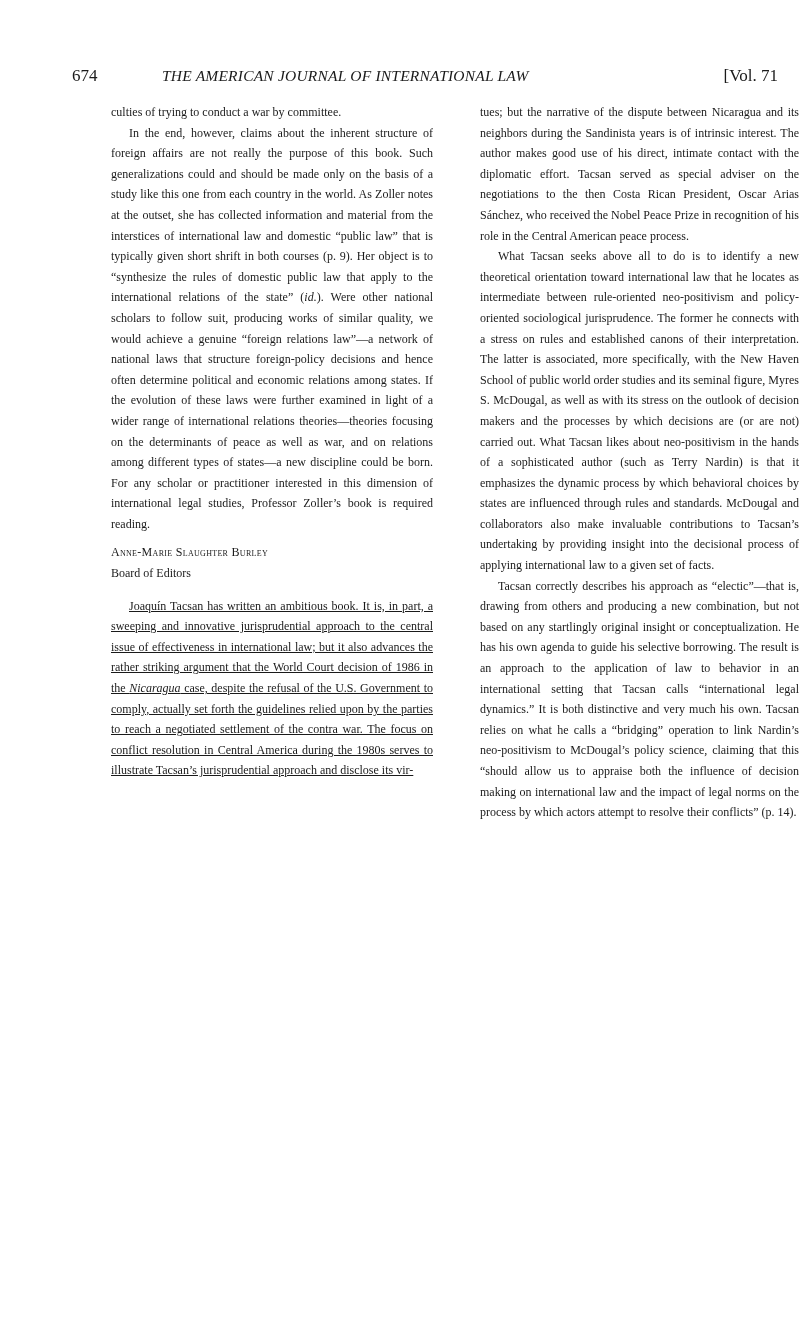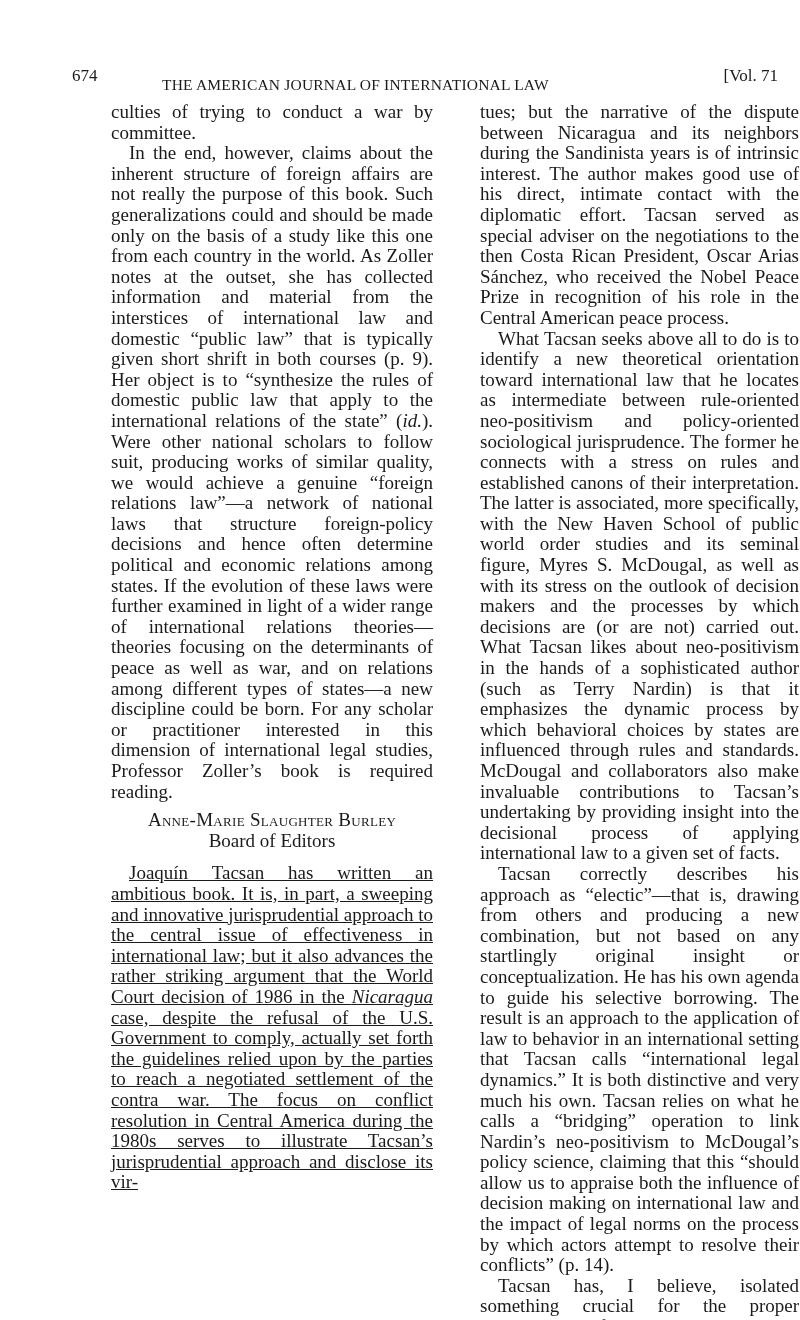--- a/index.html
+++ b/index.html
@@ -1,28 +1,28 @@
 <!DOCTYPE html>
 <html><head>
 <meta charset="utf-8">
 <style>
   html, body { margin: 0; padding: 0; background: #ffffff; }
   body { width: 800px; height: 1320px; position: relative; overflow: hidden;
          font-family: "Liberation Serif", "DejaVu Serif", serif; color: #1a1a1a; }
   .header { position: absolute; top: 66px; left: 72px; width: 706px; height: 28px;
             font-size: 17px; text-align: center; }
   .page-num { position: absolute; left: 0; top: 0; }
-  .running-title { position: absolute; left: 90px; top: 10px; font-size: 15.5px; letter-spacing: 0.2px; }
+  .running-title { position: absolute; left: 90px; top: 1px; font-size: 15.5px; letter-spacing: 0.2px; font-style: italic; }
   .vol { position: absolute; right: 0; top: 0; }
-  .col { position: absolute; top: 102px; font-size: 19px; line-height: 20.6px; text-align: justify; }
+  .col { position: absolute; top: 102px; font-size: 12px; line-height: 20.6px; text-align: justify; }
   .col-left { left: 111px; width: 322px; }
   .col-right { left: 480px; width: 319px; }
   .col p { margin: 0; }
   .indent { text-indent: 18px; }
-  .sig { text-align: center; margin-top: 8px !important; }
+  .sig { text-align: left; margin-top: 8px !important; }
   .sig-name { font-variant: small-caps; letter-spacing: 0.3px; }
   .sig-role { }
   .book-ref { margin-top: 82px !important; padding-left: 14px; text-indent: -14px; }
   .book-ref .t { font-style: italic; }
   .review-start { margin-top: 12px !important; text-decoration: underline; }
   .it { font-style: italic; }
 </style>
 </head>
 <body>
 
@@ -39,14 +39,13 @@
     <span class="sig-name">Anne-Marie Slaughter Burley</span><br>
     <span class="sig-role">Board of Editors</span>
   </p>
   <p class="indent review-start"><span>Joaquín Tacsan has written an ambitious book. It is, in part, a sweeping and innovative jurisprudential approach to the central issue of effectiveness in international law; but it also advances the rather striking argument that the World Court decision of 1986 in the </span><span class="it">Nicaragua</span><span> case, despite the refusal of the U.S. Government to comply, actually set forth the guidelines relied upon by the parties to reach a negotiated settlement of the contra war. The focus on conflict resolution in Central America during the 1980s serves to illustrate Tacsan’s jurisprudential approach and disclose its vir-</span></p>
 </div>
 
 <div class="col col-right">
   <p>tues; but the narrative of the dispute between Nicaragua and its neighbors during the Sandinista years is of intrinsic interest. The author makes good use of his direct, intimate contact with the diplomatic effort. Tacsan served as special adviser on the negotiations to the then Costa Rican President, Oscar Arias Sánchez, who received the Nobel Peace Prize in recognition of his role in the Central American peace process.</p>
   <p class="indent">What Tacsan seeks above all to do is to identify a new theoretical orientation toward international law that he locates as intermediate between rule-oriented neo-positivism and policy-oriented sociological jurisprudence. The former he connects with a stress on rules and established canons of their interpretation. The latter is associated, more specifically, with the New Haven School of public world order studies and its seminal figure, Myres S. McDougal, as well as with its stress on the outlook of decision makers and the processes by which decisions are (or are not) carried out. What Tacsan likes about neo-positivism in the hands of a sophisticated author (such as Terry Nardin) is that it emphasizes the dynamic process by which behavioral choices by states are influenced through rules and standards. McDougal and collaborators also make invaluable contributions to Tacsan’s undertaking by providing insight into the decisional process of applying international law to a given set of facts.</p>
   <p class="indent">Tacsan correctly describes his approach as “electic”—that is, drawing from others and producing a new combination, but not based on any startlingly original insight or conceptualization. He has his own agenda to guide his selective borrowing. The result is an approach to the application of law to behavior in an international setting that Tacsan calls “international legal dynamics.” It is both distinctive and very much his own. Tacsan relies on what he calls a “bridging” operation to link Nardin’s neo-positivism to McDougal’s policy science, claiming that this “should allow us to appraise both the influence of decision making on international law and the impact of legal norms on the process by which actors attempt to resolve their conflicts” (p. 14).</p>
-  <p class="indent">Tacsan has, I believe, isolated something crucial for the proper appreciation of international law; he criticizes the New Haven approach for “apologetic” tendencies that</p>
 </div>
 
 </body></html>

